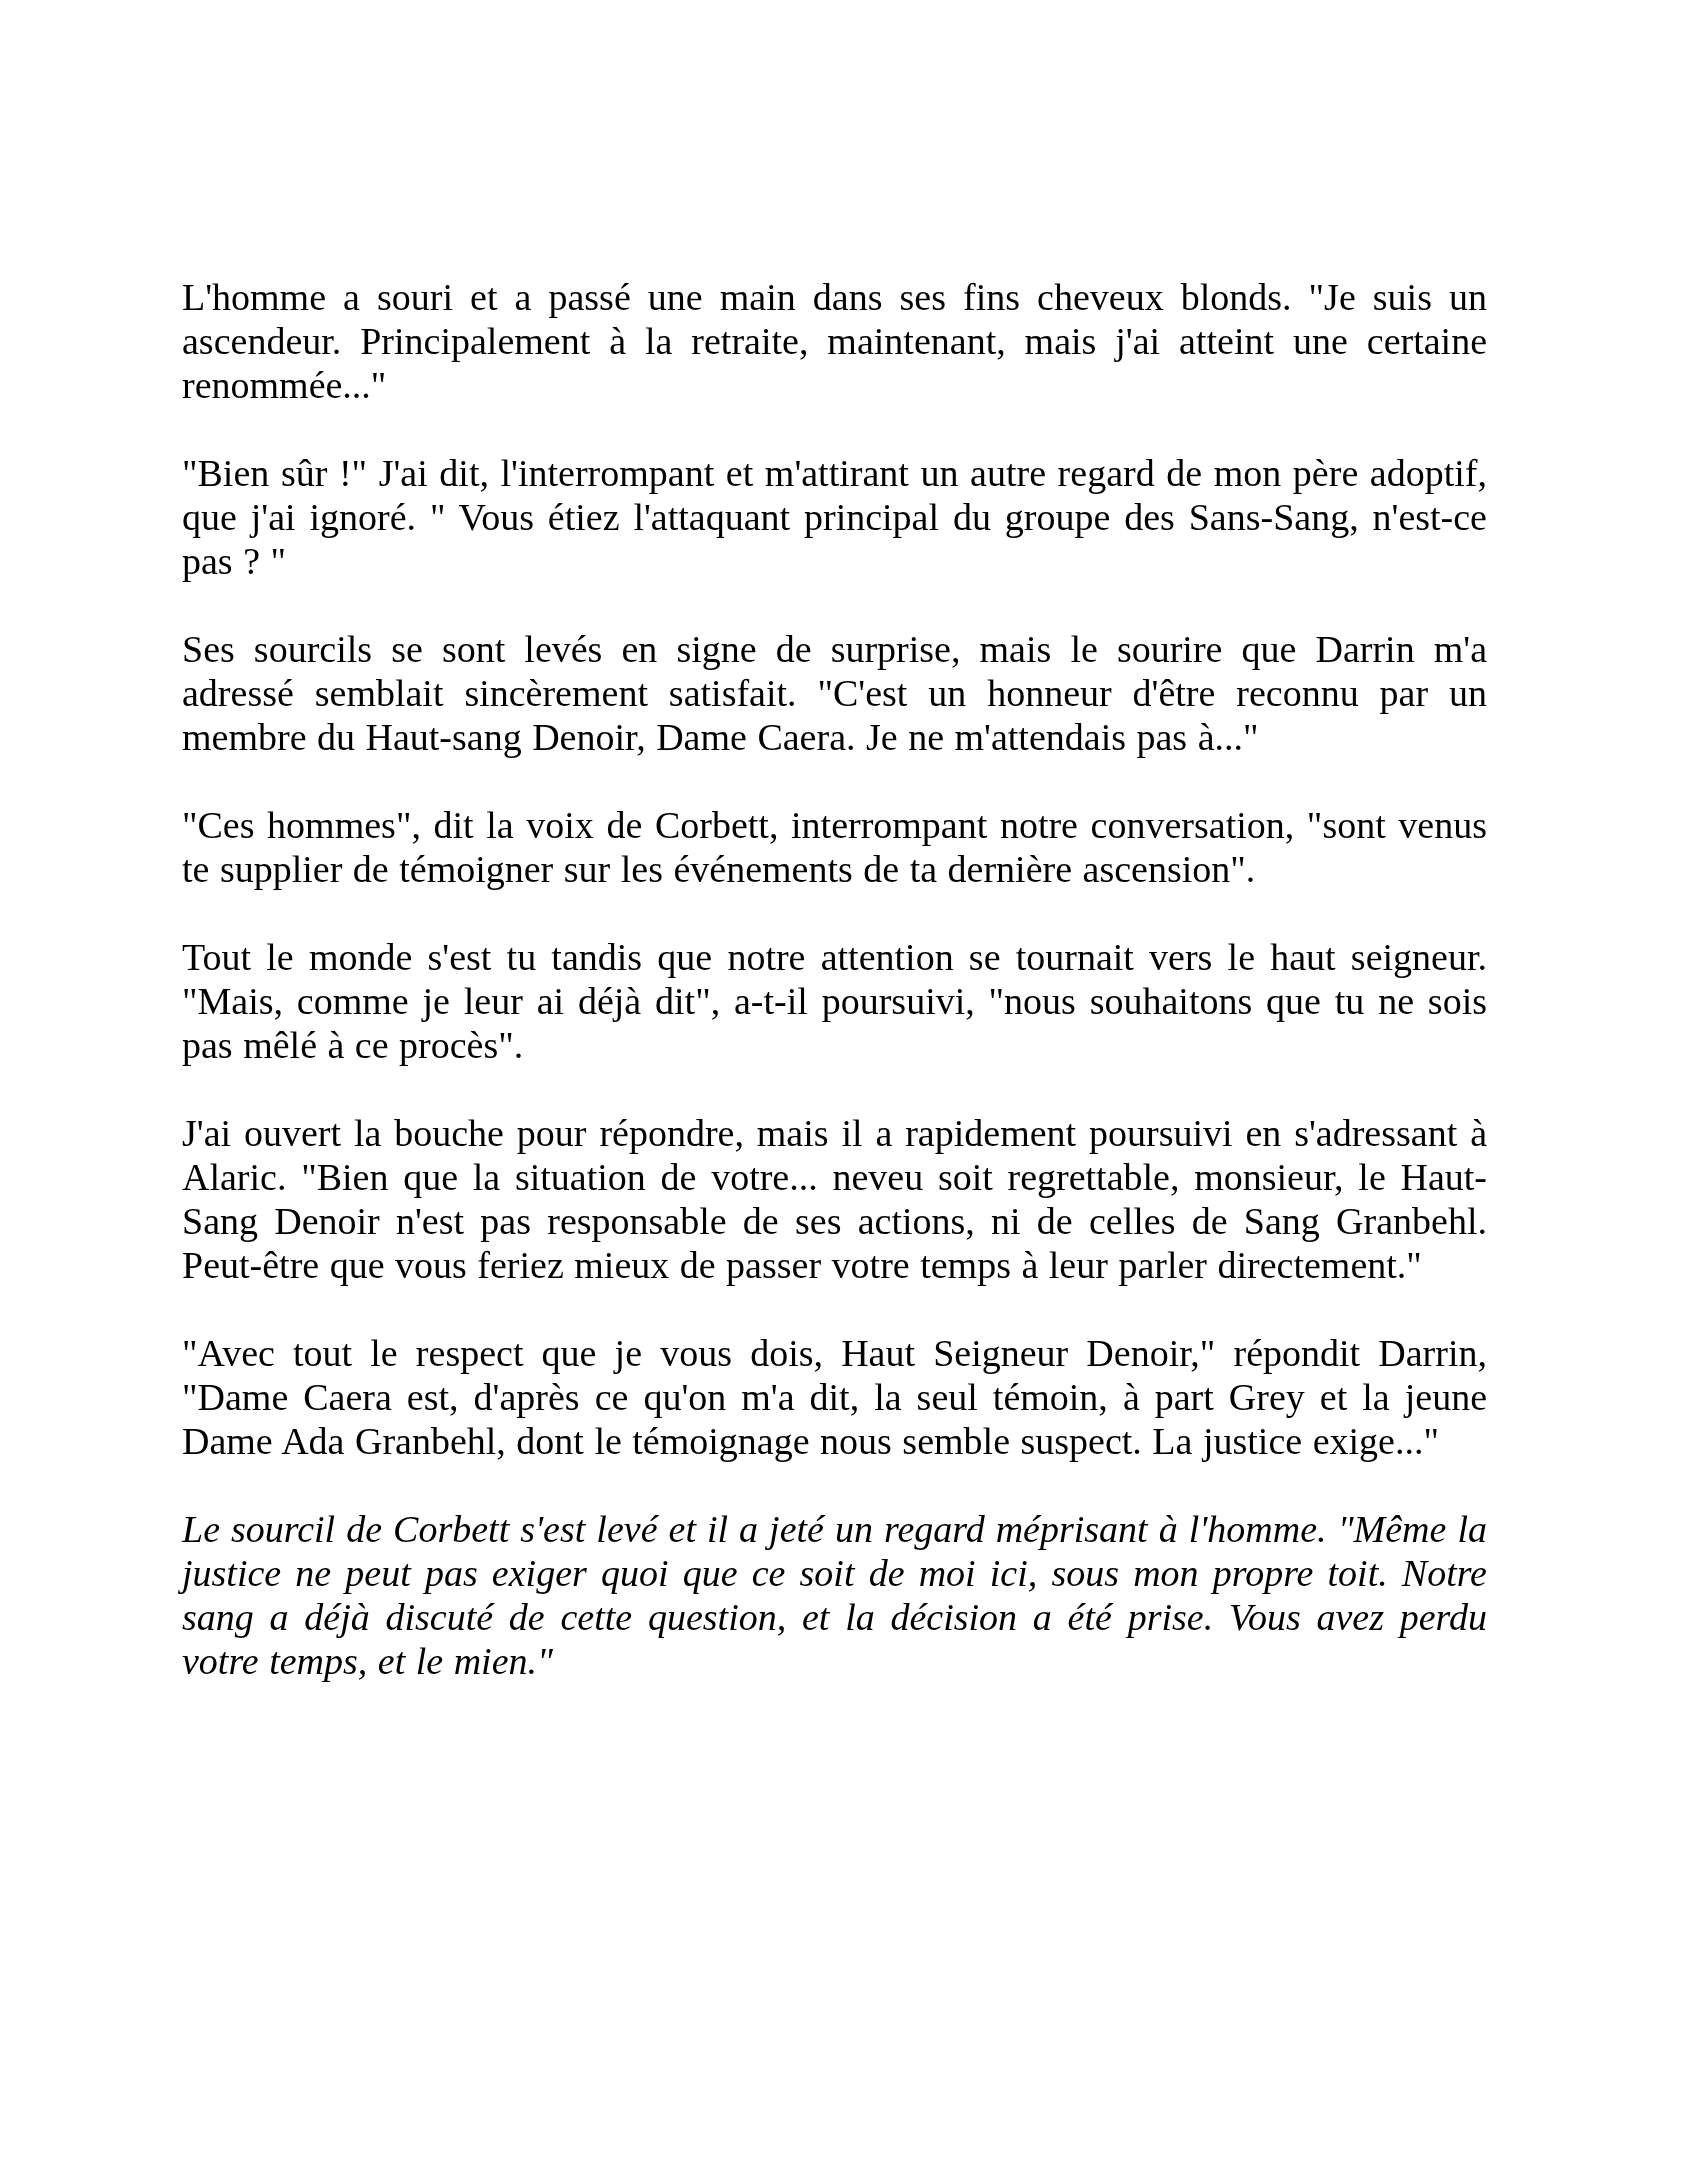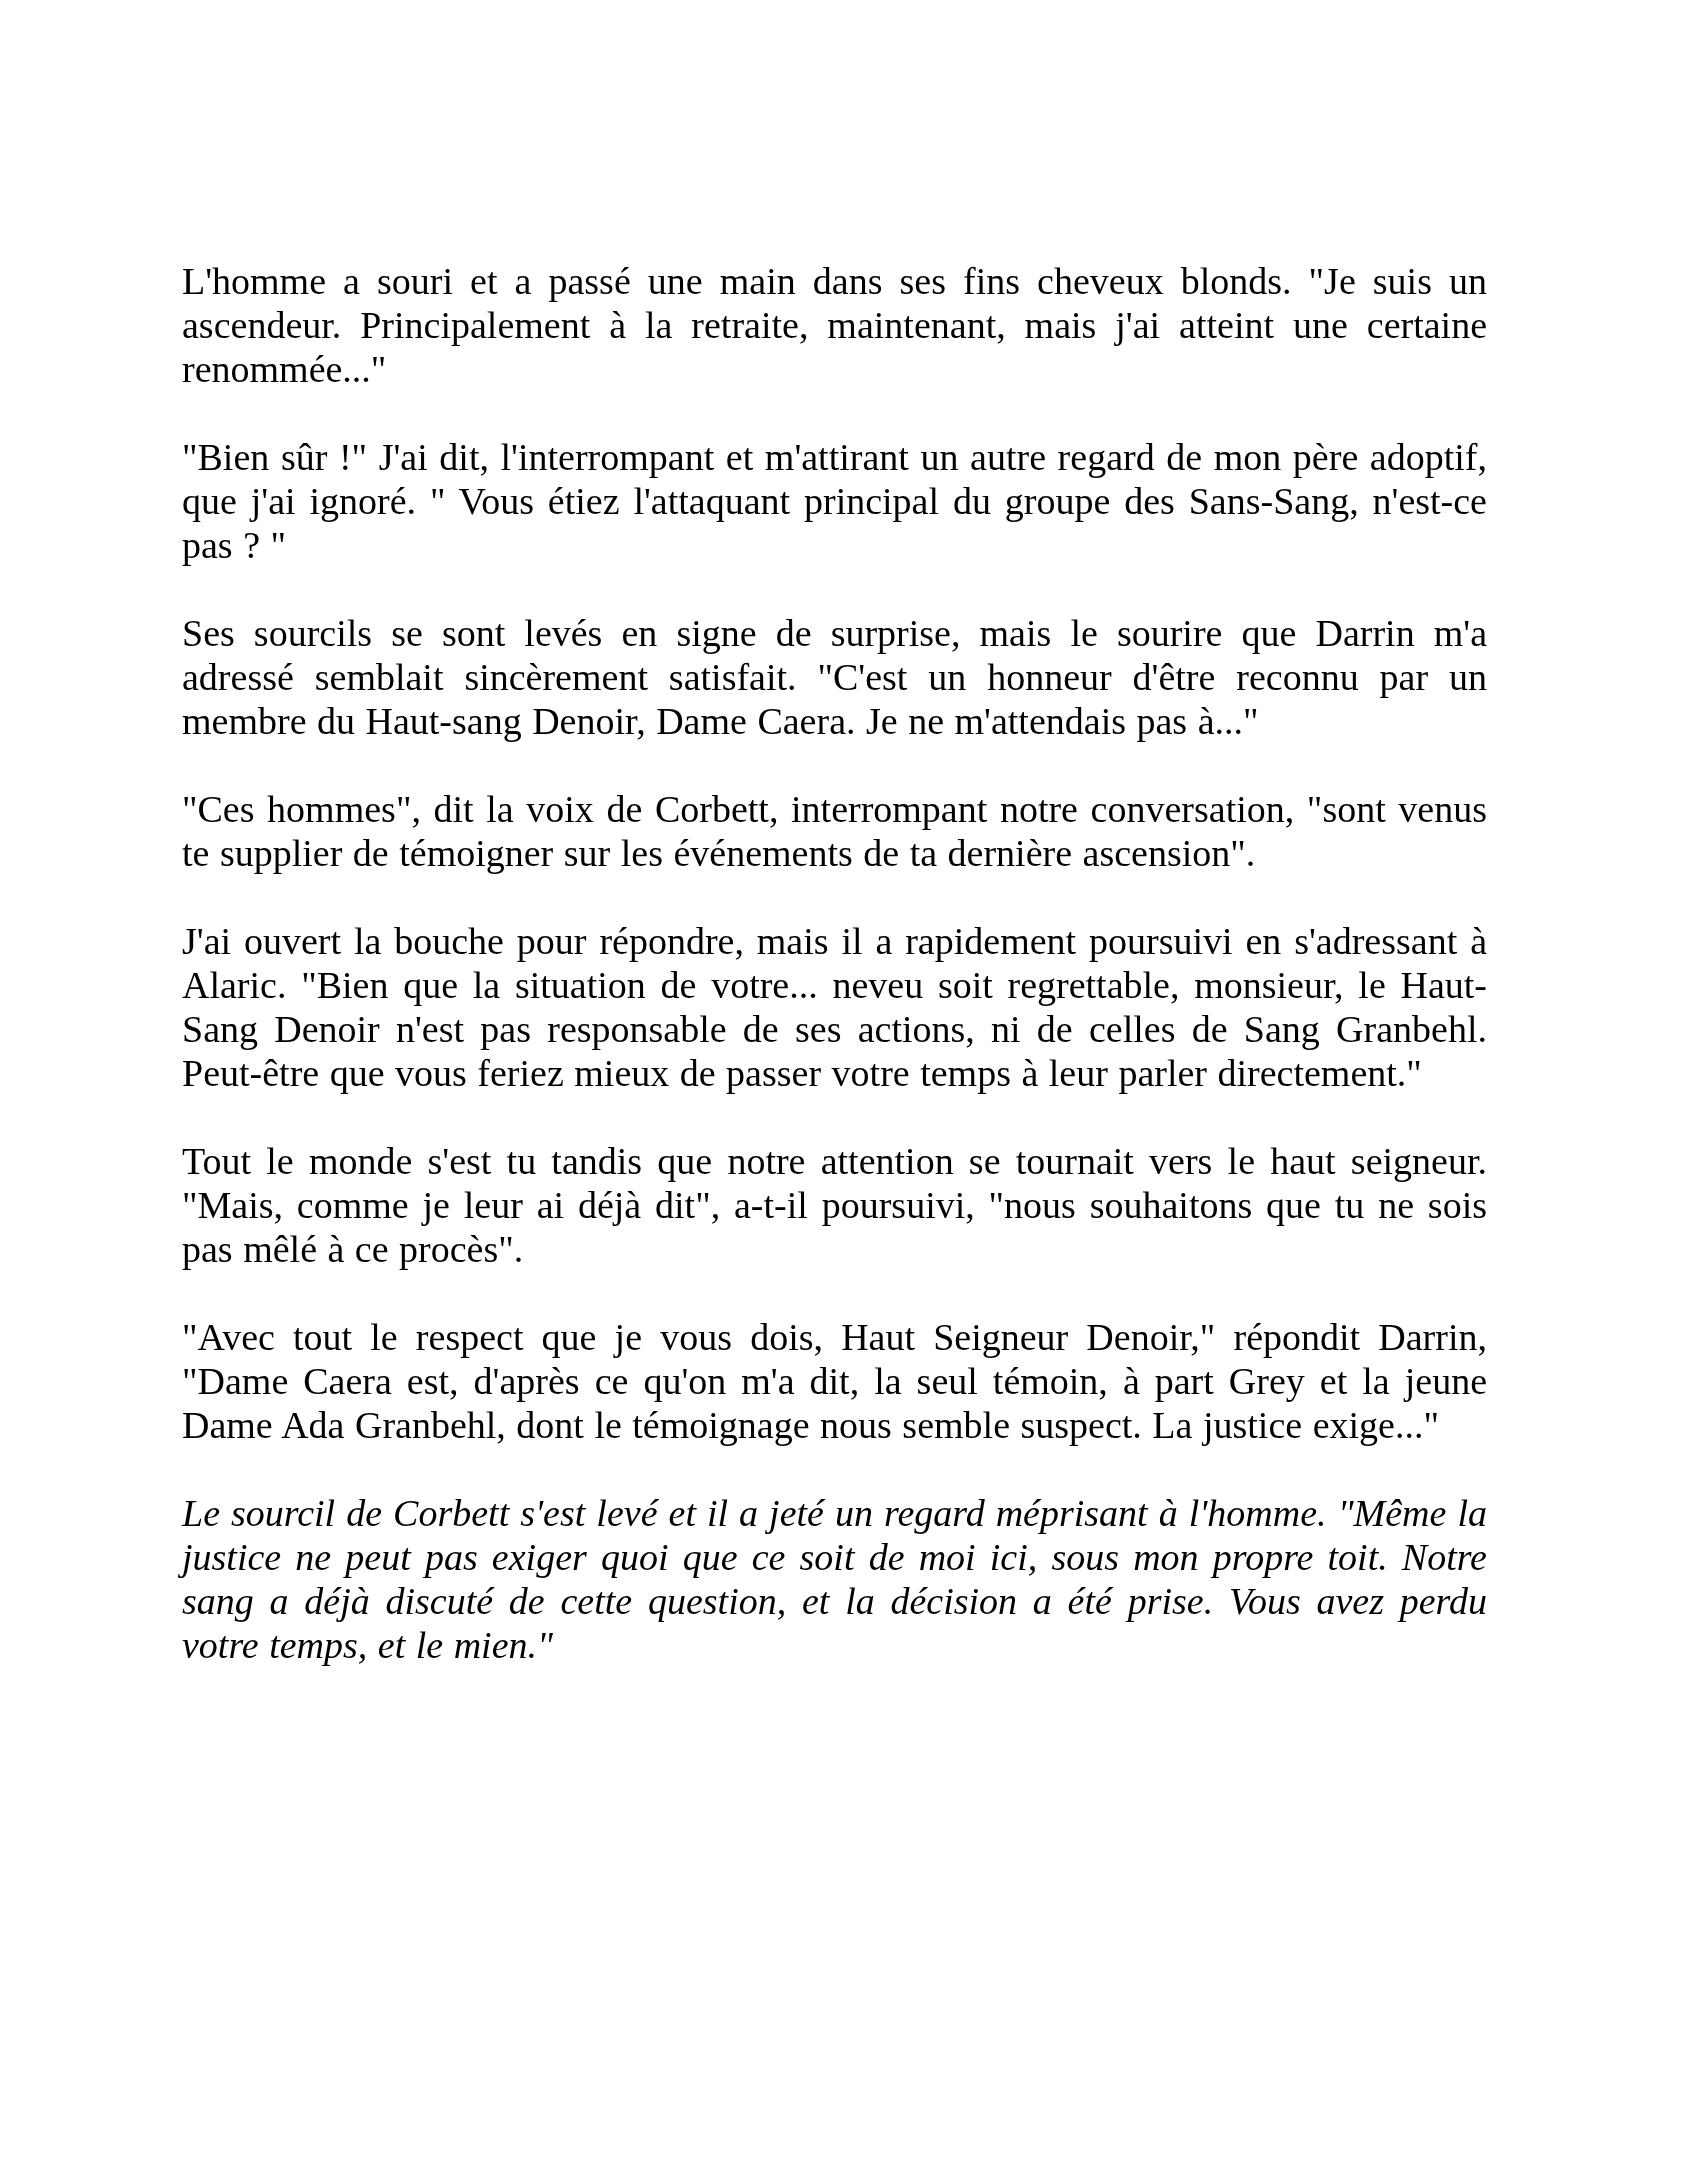--- a/index.html
+++ b/index.html
@@ -16,21 +16,21 @@
   .page {
     position: relative;
     width: 1683px;
     height: 2178px;
     background: #ffffff;
     box-sizing: border-box;
   }
   .text-column {
     position: absolute;
     left: 182px;
-    top: 259px;
+    top: 275px;
     width: 1305px;
     color: #000000;
   }
   .text-column p.para {
     margin: 0 0 44px 0;
     font-size: 38px;
     line-height: 44px;
     text-align: justify;
     text-justify: inter-word;
     letter-spacing: 0;
@@ -44,19 +44,19 @@
 </style>
 </head>
 <body>
 
 <div class="page">
   <div class="text-column">
       <p class="para">L'homme a souri et a passé une main dans ses fins cheveux blonds. "Je suis un ascendeur. Principalement à la retraite, maintenant, mais j'ai atteint une certaine renommée..."</p>
       <p class="para">"Bien sûr !" J'ai dit, l'interrompant et m'attirant un autre regard de mon père adoptif, que j'ai ignoré. " Vous étiez l'attaquant principal du groupe des Sans-Sang, n'est-ce pas ? "</p>
       <p class="para">Ses sourcils se sont levés en signe de surprise, mais le sourire que Darrin m'a adressé semblait sincèrement satisfait. "C'est un honneur d'être reconnu par un membre du Haut-sang Denoir, Dame Caera. Je ne m'attendais pas à..."</p>
       <p class="para">"Ces hommes", dit la voix de Corbett, interrompant notre conversation, "sont venus te supplier de témoigner sur les événements de ta dernière ascension".</p>
+      <p class="para">Tout le monde s'est tu tandis que notre attention se tournait vers le haut seigneur. "Mais, comme je leur ai déjà dit", a-t-il poursuivi, "nous souhaitons que tu ne sois pas mêlé à ce procès".</p>
       <p class="para">J'ai ouvert la bouche pour répondre, mais il a rapidement poursuivi en s'adressant à Alaric. "Bien que la situation de votre... neveu soit regrettable, monsieur, le Haut-Sang Denoir n'est pas responsable de ses actions, ni de celles de Sang Granbehl. Peut-être que vous feriez mieux de passer votre temps à leur parler directement."</p>
-      <p class="para">Tout le monde s'est tu tandis que notre attention se tournait vers le haut seigneur. "Mais, comme je leur ai déjà dit", a-t-il poursuivi, "nous souhaitons que tu ne sois pas mêlé à ce procès".</p>
       <p class="para">"Avec tout le respect que je vous dois, Haut Seigneur Denoir," répondit Darrin, "Dame Caera est, d'après ce qu'on m'a dit, la seul témoin, à part Grey et la jeune Dame Ada Granbehl, dont le témoignage nous semble suspect. La justice exige..."</p>
       <p class="para">Le sourcil de Corbett s'est levé et il a jeté un regard méprisant à l'homme. "Même la justice ne peut pas exiger quoi que ce soit de moi ici, sous mon propre toit. Notre sang a déjà discuté de cette question, et la décision a été prise. Vous avez perdu votre temps, et le mien."</p>
     </div>
 </div>
 
 
 </body></html>

